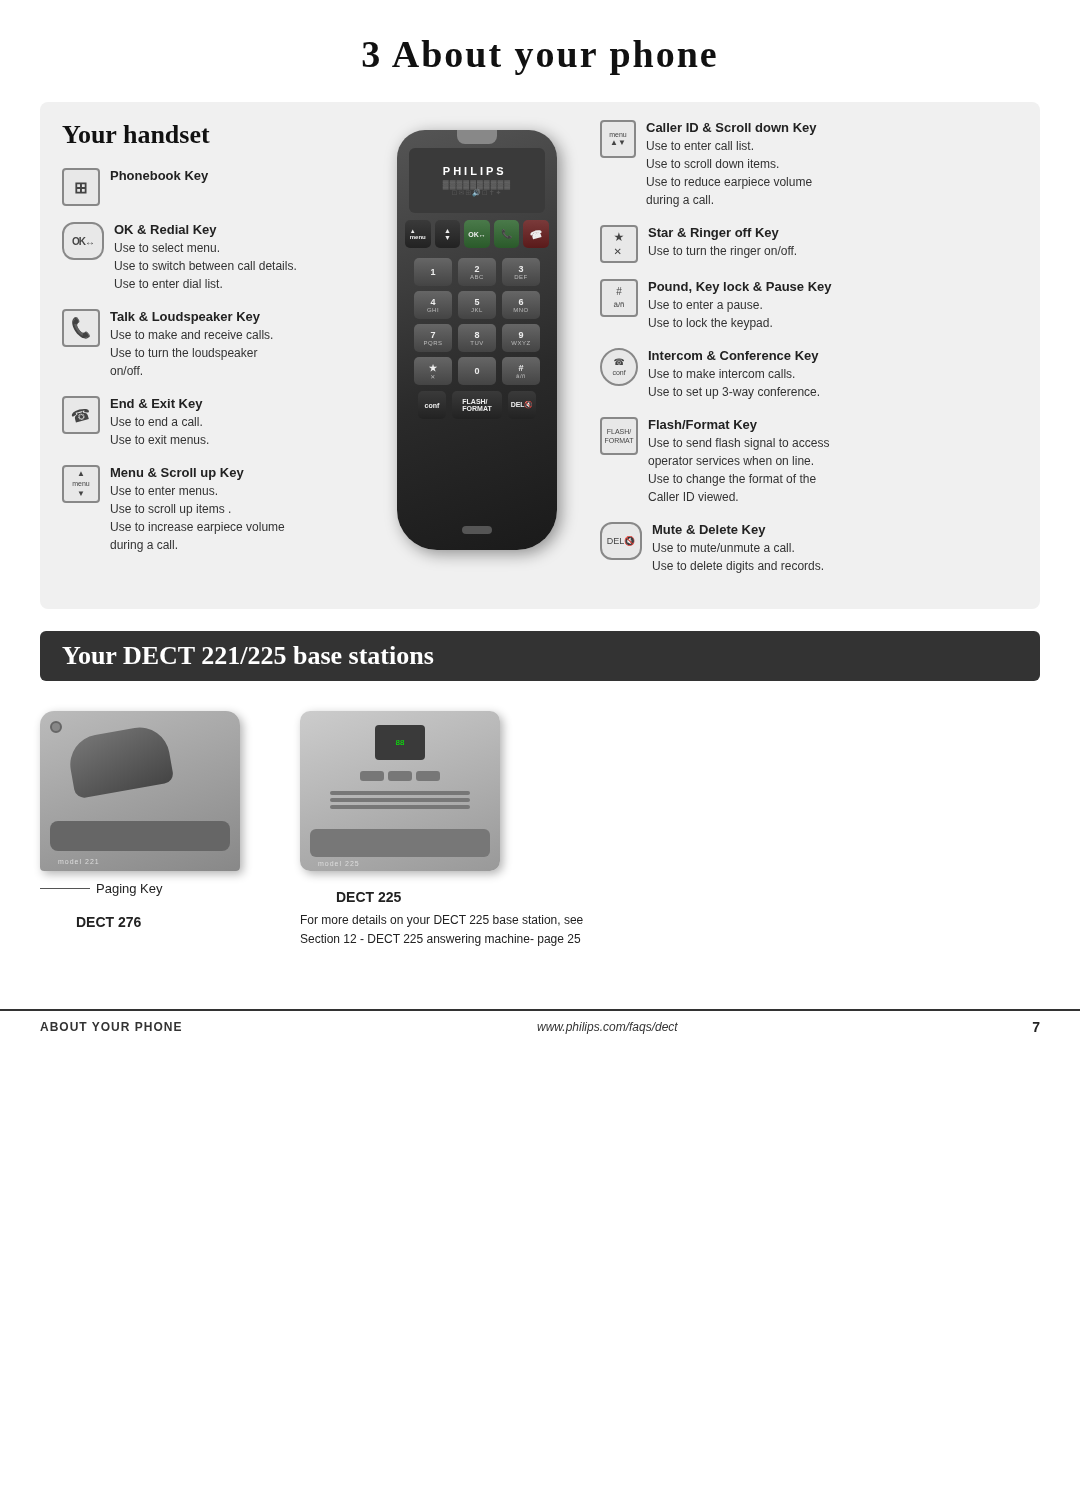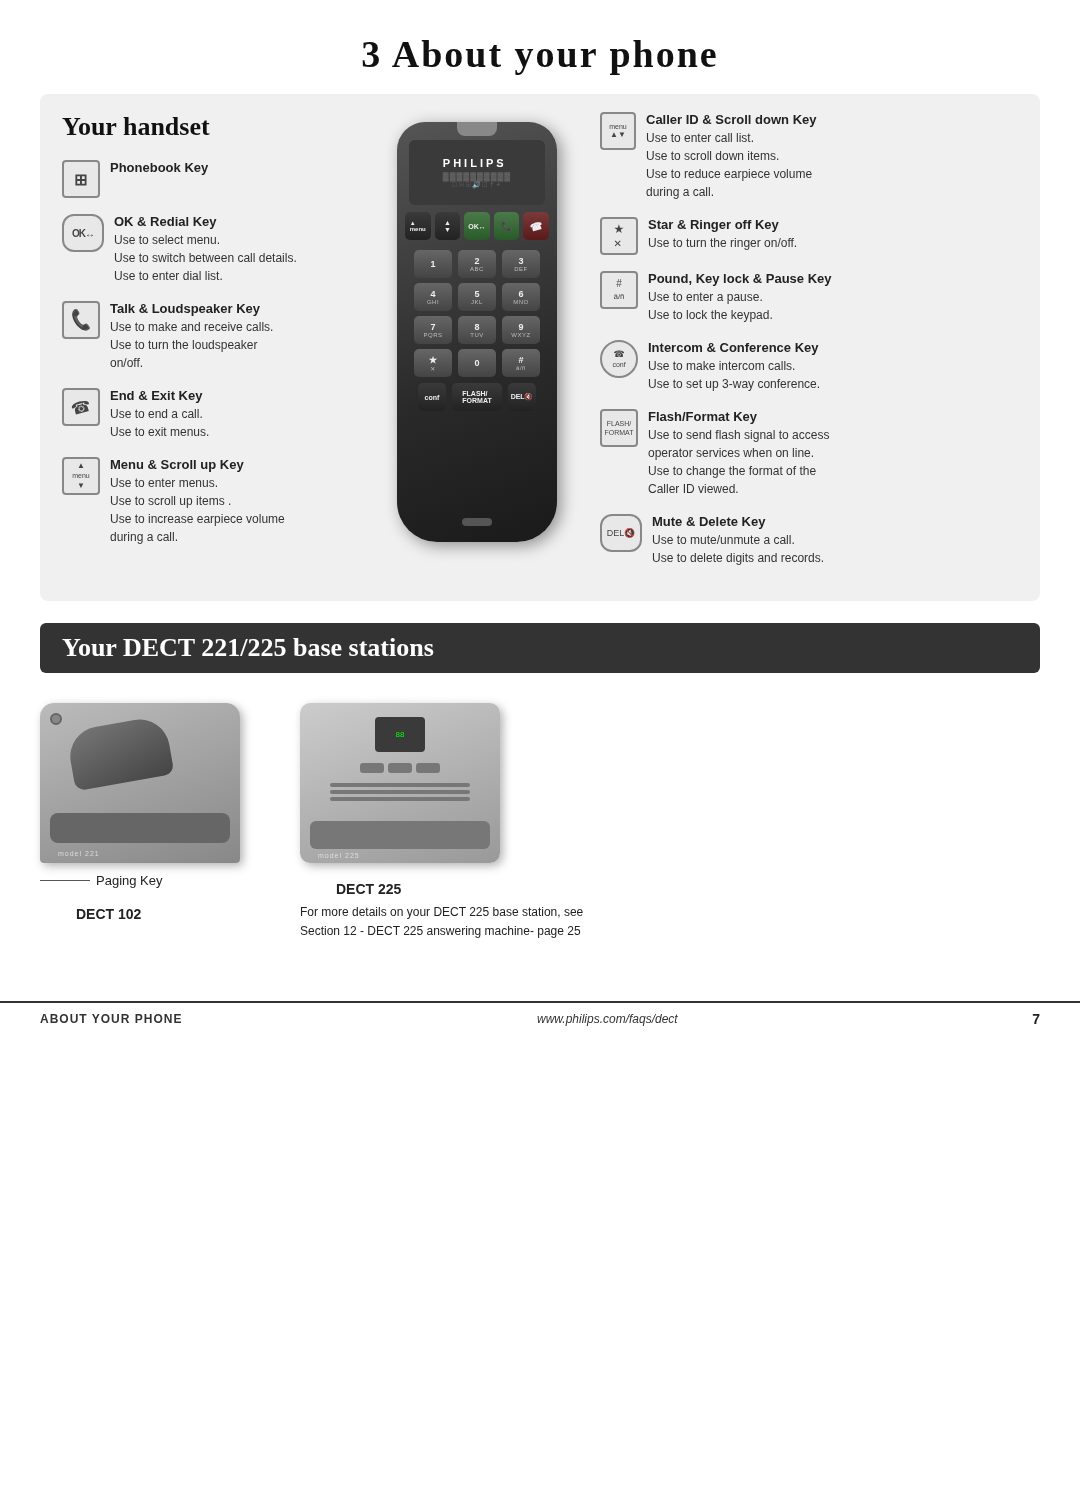--- a/index.html
+++ b/index.html
@@ -20,21 +20,21 @@
     .page-header h1 {
       font-size: 38px;
       font-weight: 900;
       letter-spacing: 2px;
       color: #111;
       font-family: Georgia, serif;
     }
 
     
     .handset-section {
-      margin: 0 40px 0 40px;
+      margin: 8px 40px 0 40px;
       background: #f0f0f0;
       border-radius: 8px;
       padding: 18px 22px 18px 22px;
       display: flex;
       flex-direction: row;
       gap: 0;
     }
 
     .handset-title {
       font-size: 26px;
@@ -540,21 +540,21 @@
         <div style="position:absolute; bottom:6px; left:18px; font-size:7px; color:#ddd; letter-spacing:1px;">model 221</div>
 
         <div style="position:absolute; top:10px; left:10px; width:12px; height:12px; background:#888; border-radius:50%; border:2px solid #666;"></div>
       </div>
 
       <div style="display:flex; align-items:center; margin-top:10px;">
         <div style="width:50px; height:1px; background:#555;"></div>
         <span style="font-size:13px; margin-left:6px;">Paging Key</span>
       </div>
     </div>
-    <div class="base-label-title">DECT 102</div>
+    <div class="base-label-title">DECT 276</div>
   </div>
 
   <div class="base-station">
     <div class="base-225">
 
       <div style="position:absolute; top:14px; left:50%; transform:translateX(-50%); width:50px; height:35px; background:#3a3a3a; border-radius:4px; display:flex; align-items:center; justify-content:center;">
         <span style="font-size:8px; color:#0f0;">88</span>
       </div>
 
       <div style="position:absolute; top:60px; left:50%; transform:translateX(-50%); display:flex; gap:4px;">

